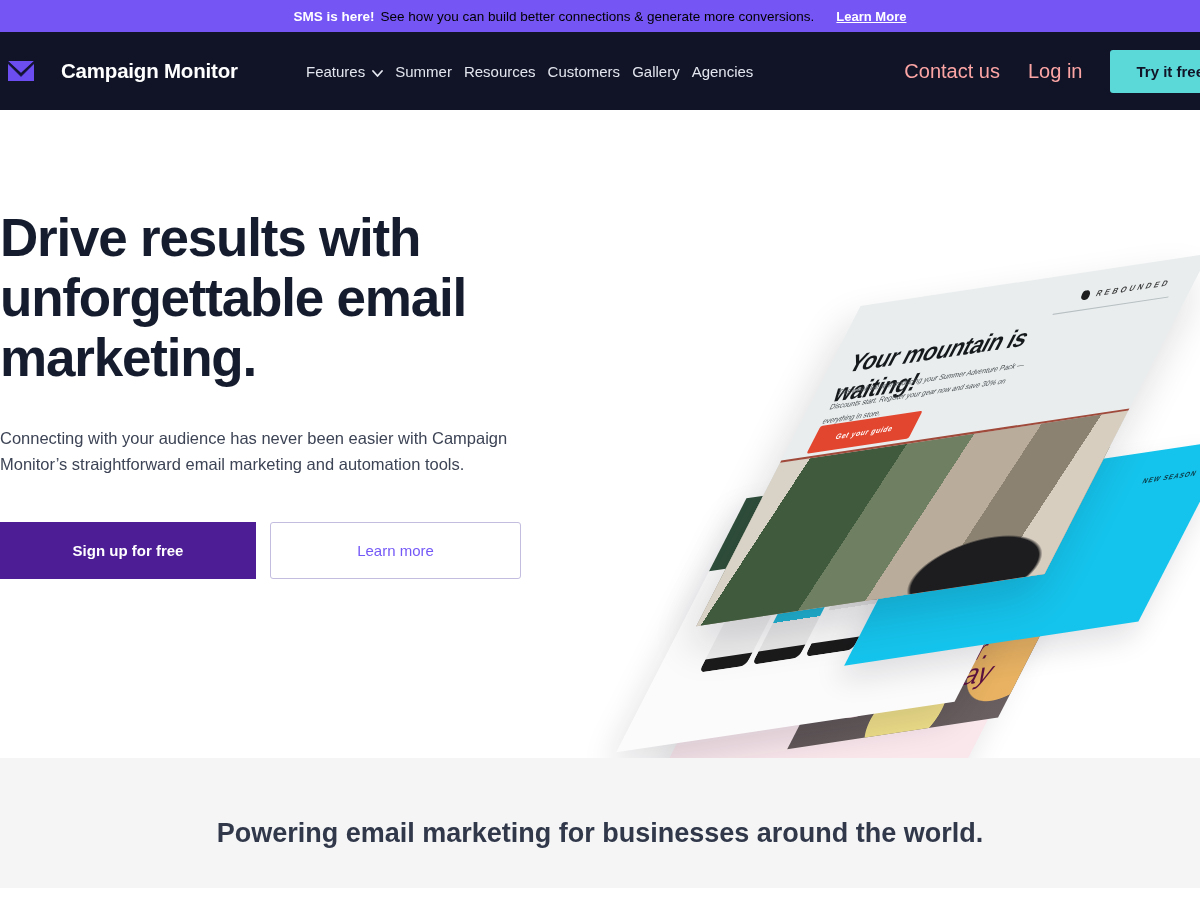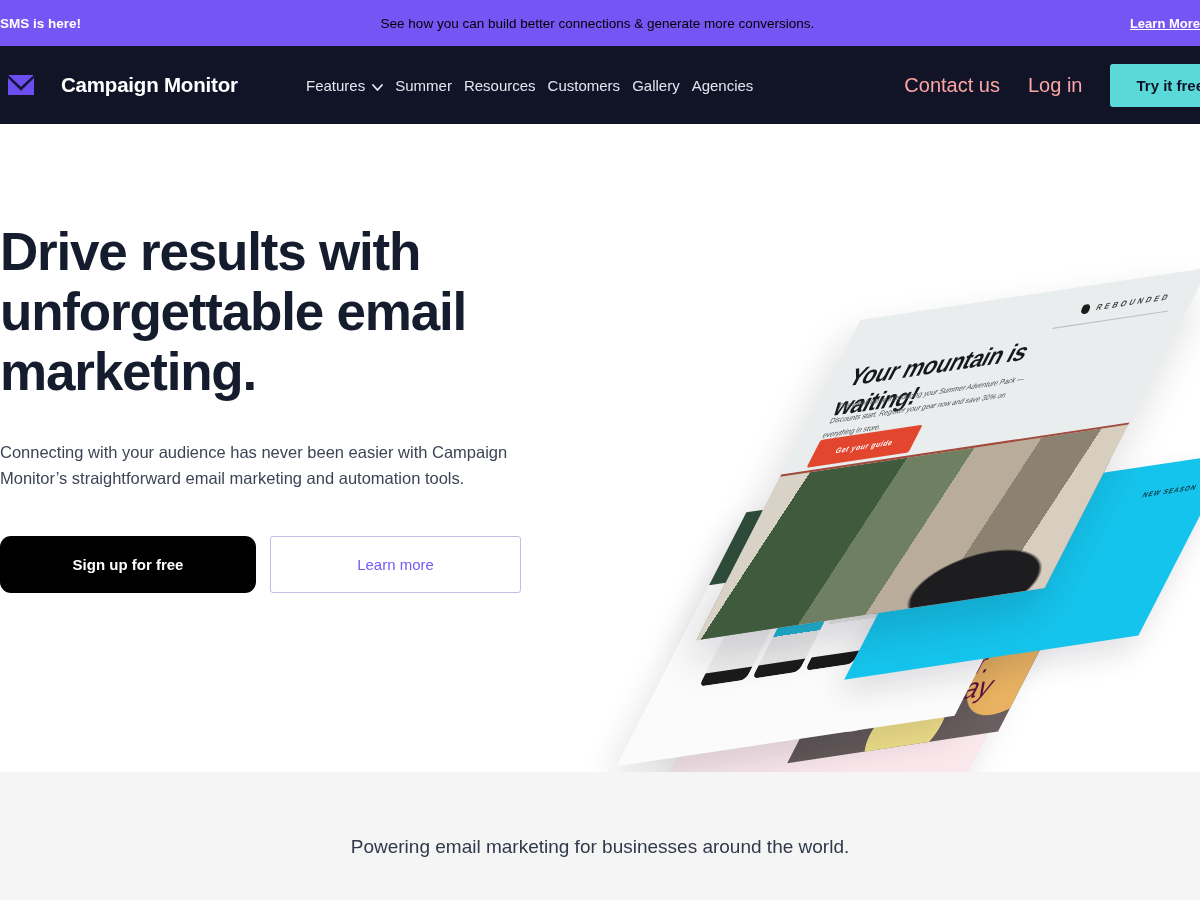--- a/index.html
+++ b/index.html
@@ -5,23 +5,23 @@
   * { box-sizing: border-box; margin: 0; padding: 0; }
   html, body {
     width: 1200px; height: 900px;
     font-family: "Liberation Sans", sans-serif;
     background: #ffffff;
     overflow: hidden;
   }
 
   
   .promo-banner {
-    height: 46px;
+    height: 32px;
     background: #7655f5;
-    display: flex; align-items: center; justify-content: space-between;
+    display: flex; align-items: center; justify-content: center;
     gap: 6px;
     color: #ffffff;
     font-size: 13.5px;
   }
   .promo-strong { font-weight: 700; color:#ffffff; }
   .promo-text { font-weight: 400; color: #000000; }
   .promo-link {
     color: #ffffff; font-weight: 700; text-decoration: underline;
     margin-left: 16px; font-size: 13px; cursor: pointer;
   }
@@ -81,24 +81,24 @@
     font-size: 53px; line-height: 1.13; font-weight: 700;
     color: #151c2d; letter-spacing: -1.2px;
   }
   .hero-sub {
     margin-top: 37px;
     font-size: 16.5px; line-height: 1.62; color: #3d4455;
     max-width: 540px;
   }
   .hero-actions { margin-top: 44px; display: flex; gap: 14px; }
   .btn-primary {
-    background: #000000; color: #ffffff;
+    background: #4c1d95; color: #ffffff;
     font-size: 15px; font-weight: 700;
     width: 256px; height: 57px;
-    border: none; border-radius: 11px; cursor: pointer;
+    border: none; border-radius: 0; cursor: pointer;
   }
   .btn-secondary {
     background: #ffffff; color: #7559f7;
     font-size: 15px; font-weight: 400;
     width: 251px; height: 57px;
     border: 1px solid #c3bde0; border-radius: 3px; cursor: pointer;
   }
 
   
   .collage { position: absolute; left: 670px; top: 170px; width: 560px; height: 500px; }
@@ -229,21 +229,21 @@
       linear-gradient(100deg, #d9d2c6 0 8%, #3f5a3d 8% 34%, #6f7f62 34% 52%, #b9ac9b 52% 70%, #8b8272 70% 86%, #d8cec0 86% 100%),
       linear-gradient(180deg,#cfd6d8 0 22%, #5d6b4f 22% 72%, #8c8270 72% 100%);
     border-top: 2px solid #9f4a3a;
   }
 
   
   .bottom-band {
     height: 130px; background: #f5f5f5;
     display: flex; align-items: center; justify-content: center;
   }
-  .band-text { font-size: 19px; color: #30384a; font-weight: 400; margin-top: 20px; }
+  .band-text { font-size: 27px; color: #30384a; font-weight: 700; margin-top: 20px; }
 </style>
 </head>
 <body>
 
 <div class="promo-banner">
   <span class="promo-strong">SMS is here!</span>
   <span class="promo-text">See how you can build better connections &amp; generate more conversions.</span>
   <span class="promo-link">Learn More</span>
 </div>
 

